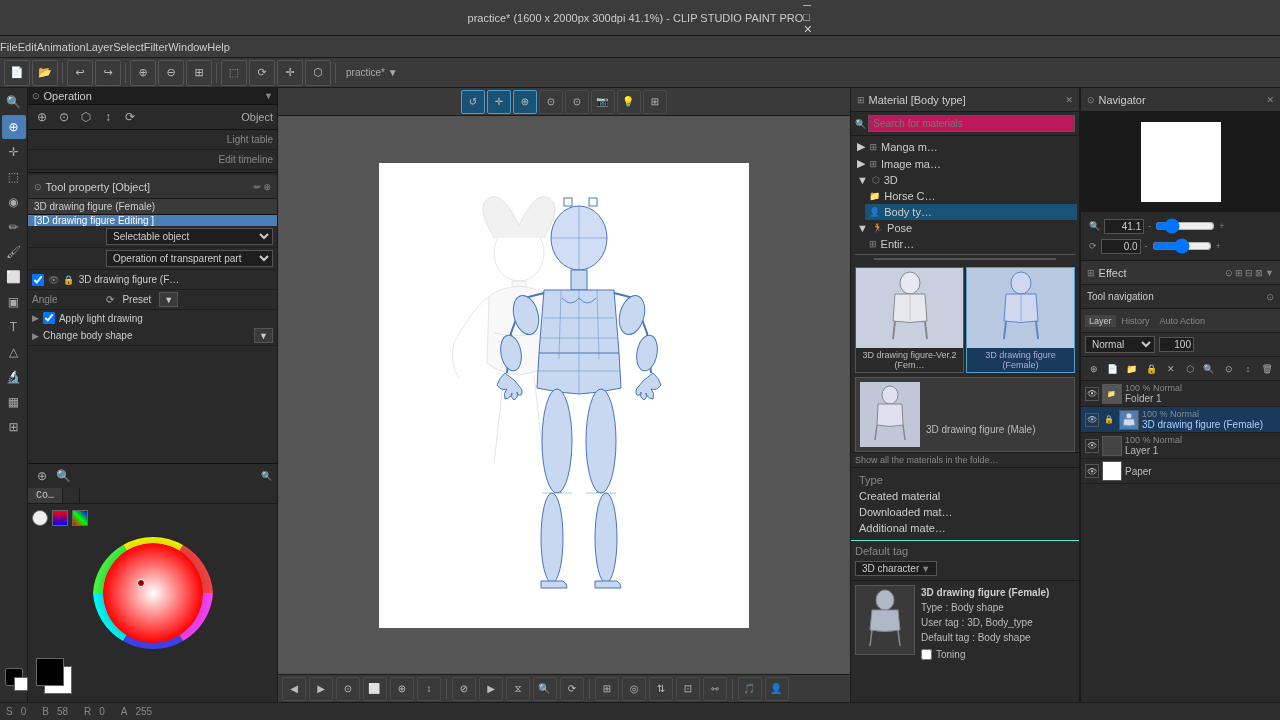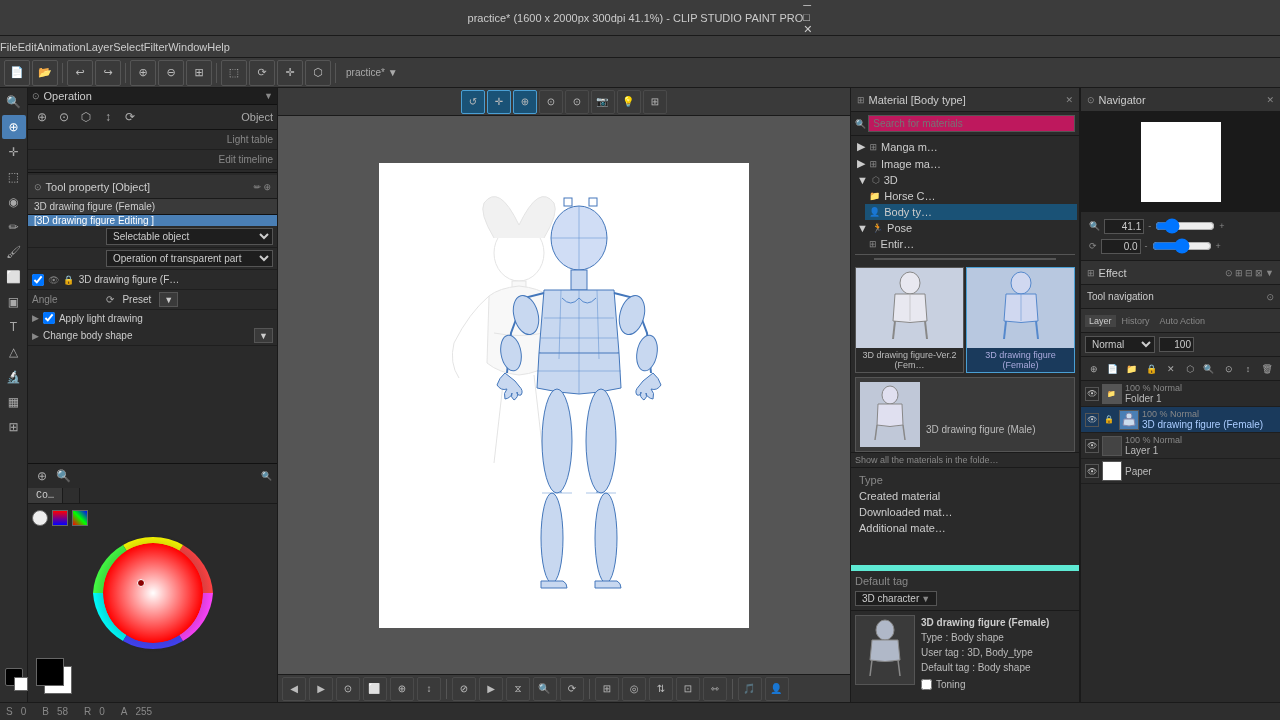--- a/index.html
+++ b/index.html
@@ -40,21 +40,21 @@
     #material-grid { display: grid; grid-template-columns: 1fr 1fr; gap: 2px; padding: 4px; overflow-y: auto; }
     .material-thumb { background: #3a3a3a; border: 1px solid #555; cursor: pointer; position: relative; }
     .material-thumb.selected { border-color: #4a9fd4; }
     .material-thumb-label { font-size: 9px; text-align: center; padding: 2px; color: #bbb; background: #2a2a2a; }
 
     #type-section { padding: 4px; border-top: 1px solid #1a1a1a; }
     .type-row { display: flex; align-items: center; padding: 2px 4px; gap: 4px; font-size: 11px; }
     .type-row span.label { color: #888; }
     .type-row span.value { color: #ccc; cursor: pointer; }
 
-    #default-tag { padding: 2px 8px 2px 4px; border-top: 6px solid #5eead4; margin-top: 25px; }
+    #default-tag { padding: 2px 8px 2px 4px; border-top: 1px solid #5eead4; }
     .tag-row { display: flex; align-items: center; gap: 4px; padding: 2px 0; }
 
     #material-info { padding: 4px; border-top: 1px solid #1a1a1a; font-size: 10px; }
     .info-figure { display: flex; align-items: flex-start; gap: 6px; }
     .info-thumb { width: 60px; height: 70px; background: #3a3a3a; border: 1px solid #555; display: flex; align-items: center; justify-content: center; }
     .info-text { flex: 1; color: #bbb; line-height: 1.5; }
 
     
     #far-right { width: 200px; background: #2a2a2a; display: flex; flex-direction: column; border-left: 1px solid #1a1a1a; }
     #navigator-header { height: 24px; background: #333; display: flex; align-items: center; padding: 0 6px; font-size: 11px; border-bottom: 1px solid #1a1a1a; gap: 4px; }

